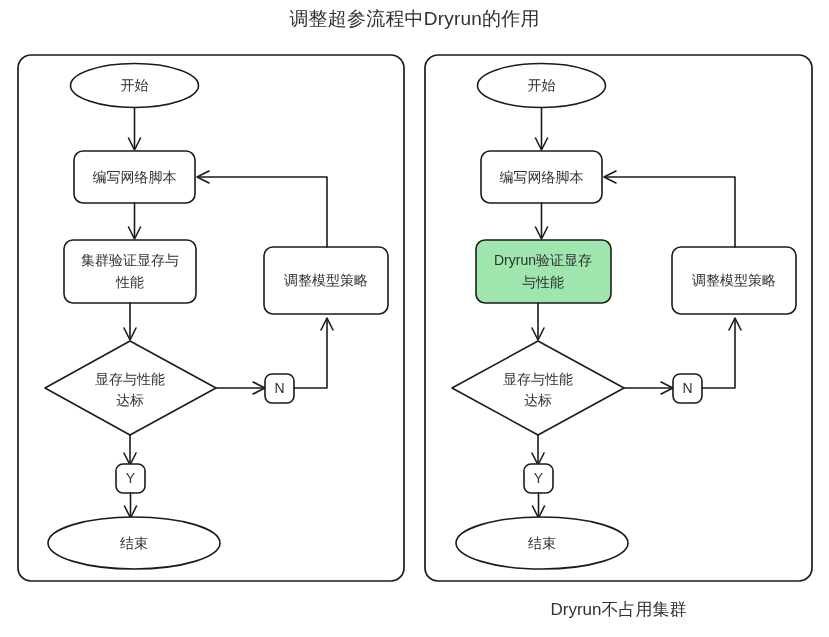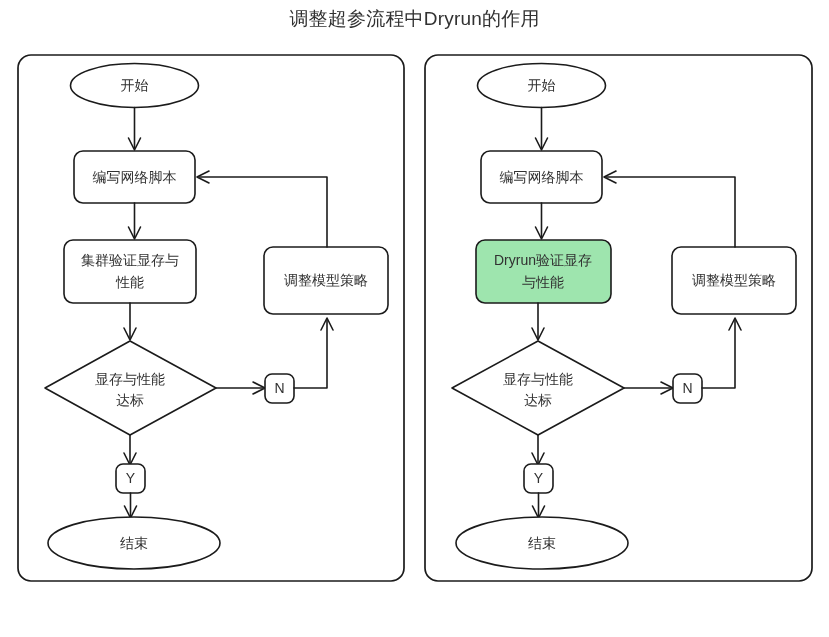--- a/index.html
+++ b/index.html
@@ -199,14 +199,15 @@
       <text class="badge-label" x="538.5" y="479">Y</text>
 
       <path class="conn" d="M538.5 493 L538.5 516"></path>
       <path class="arrowhead" d="M532.5 506 L538.5 518 L544.5 506"></path>
 
       <ellipse class="shape-stroke" cx="542" cy="543" rx="86" ry="26"></ellipse>
       <text class="node-label" x="542" y="544">结束</text>
     </g>
   </svg>
 
+  <div class="panel-caption" style="left:425px; top:598px; width:387px;">Dryrun不占用集群</div>
 
 </div>
 
 </body></html>

